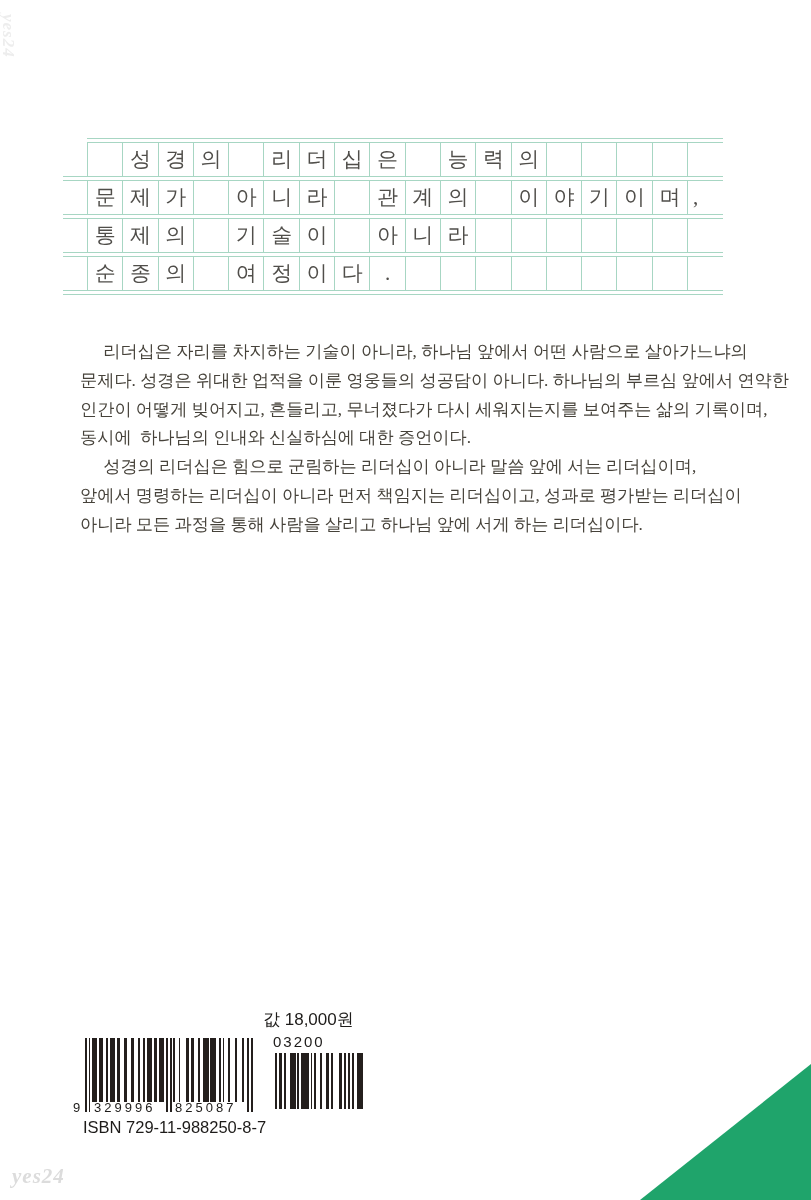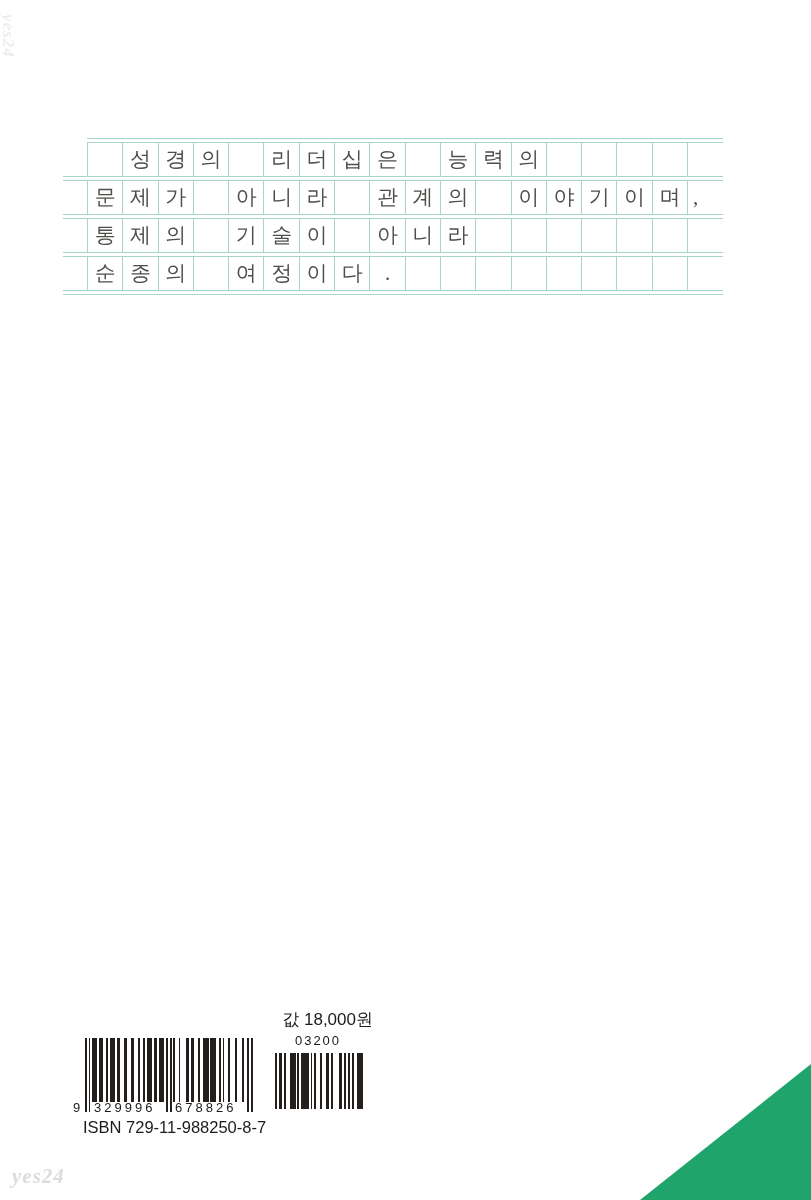--- a/index.html
+++ b/index.html
@@ -23,22 +23,22 @@
     align-items:flex-end;justify-content:flex-start;font-size:21px;color:#504e4a;padding-bottom:4px;box-sizing:border-box;
   }
   
   .body-text{
     position:absolute;left:80px;top:338px;width:700px;
     font-size:17.2px;line-height:28.8px;color:#46423a;
   }
   .body-text p{margin:0;white-space:pre;text-indent:1.35em;}
   
   .sans{font-family:"Liberation Sans","DejaVu Sans",sans-serif;}
-  .price{position:absolute;left:263px;top:1008px;width:110px;text-align:right;font-size:17px;color:#1d1b19;}
-  .addon-label{position:absolute;left:273px;top:1033px;width:90px;text-align:center;font-size:13px;letter-spacing:2px;color:#1d1b19;}
+  .price{position:absolute;left:263px;top:1008px;width:110px;text-align:left;font-size:17px;color:#1d1b19;}
+  .addon-label{position:absolute;left:273px;top:1033px;width:90px;font-size:15px;letter-spacing:2px;color:#1d1b19;}
   .barcode{position:absolute;display:flex;align-items:flex-start;}
   .barcode-main{left:85px;top:1038px;width:169px;height:74px;}
   .barcode-addon{left:273px;top:1053px;width:90px;height:56px;}
   .main-digits{
     position:absolute;left:85px;top:1100px;width:169px;height:14px;
     font-size:13px;color:#1d1b19;letter-spacing:3px;
   }
   .main-digits .d-prefix{position:absolute;left:-12px;top:0;letter-spacing:0;}
   .main-digits .d-g1{position:absolute;left:9px;top:0;}
   .main-digits .d-g2{position:absolute;left:90px;top:0;}
@@ -150,20 +150,27 @@
           <span class="ms-cell"></span>
           <span class="ms-cell"></span>
           <span class="ms-cell"></span>
         </div>
       <span class="ms-tail"></span>
     </div>
     <div class="ms-band"></div>
   </div>
 
   <div class="body-text">
+    <p>리더십은 자리를 차지하는 기술이 아니라, 하나님 앞에서 어떤 사람으로 살아가느냐의
+문제다. 성경은 위대한 업적을 이룬 영웅들의 성공담이 아니다. 하나님의 부르심 앞에서 연약한
+인간이 어떻게 빚어지고, 흔들리고, 무너졌다가 다시 세워지는지를 보여주는 삶의 기록이며,
+동시에  하나님의 인내와 신실하심에 대한 증언이다.</p>
+    <p>성경의 리더십은 힘으로 군림하는 리더십이 아니라 말씀 앞에 서는 리더십이며,
+앞에서 명령하는 리더십이 아니라 먼저 책임지는 리더십이고, 성과로 평가받는 리더십이
+아니라 모든 과정을 통해 사람을 살리고 하나님 앞에 서게 하는 리더십이다.</p>
   </div>
 
   <div class="price sans">값 18,000원</div>
   <div class="addon-label sans">03200</div>
 
   <div class="barcode barcode-main">
       <div style="width: 1.78px; height: 74px; background: rgb(36, 31, 29);"></div>
       <div style="width: 1.78px; height: 74px; background: transparent;"></div>
       <div style="width: 1.78px; height: 74px; background: rgb(36, 31, 29);"></div>
       <div style="width: 1.78px; height: 64px; background: transparent;"></div>
@@ -256,21 +263,21 @@
       <div style="width: 1.78px; height: 64px; background: transparent;"></div>
       <div style="width: 1.78px; height: 64px; background: transparent;"></div>
       <div style="width: 1.78px; height: 74px; background: rgb(36, 31, 29);"></div>
       <div style="width: 1.78px; height: 74px; background: transparent;"></div>
       <div style="width: 1.78px; height: 74px; background: rgb(36, 31, 29);"></div>
     </div>
 
   <div class="main-digits sans">
     <span class="d-prefix">9</span>
     <span class="d-g1">329996</span>
-    <span class="d-g2">678826</span>
+    <span class="d-g2">825087</span>
   </div>
 
   <div class="barcode barcode-addon">
       <div style="width: 1.875px; height: 56px; background: transparent;"></div>
       <div style="width: 1.875px; height: 56px; background: rgb(36, 31, 29);"></div>
       <div style="width: 1.875px; height: 56px; background: transparent;"></div>
       <div style="width: 1.875px; height: 56px; background: rgb(36, 31, 29);"></div>
       <div style="width: 1.875px; height: 56px; background: rgb(36, 31, 29);"></div>
       <div style="width: 1.875px; height: 56px; background: transparent;"></div>
       <div style="width: 1.875px; height: 56px; background: rgb(36, 31, 29);"></div>

